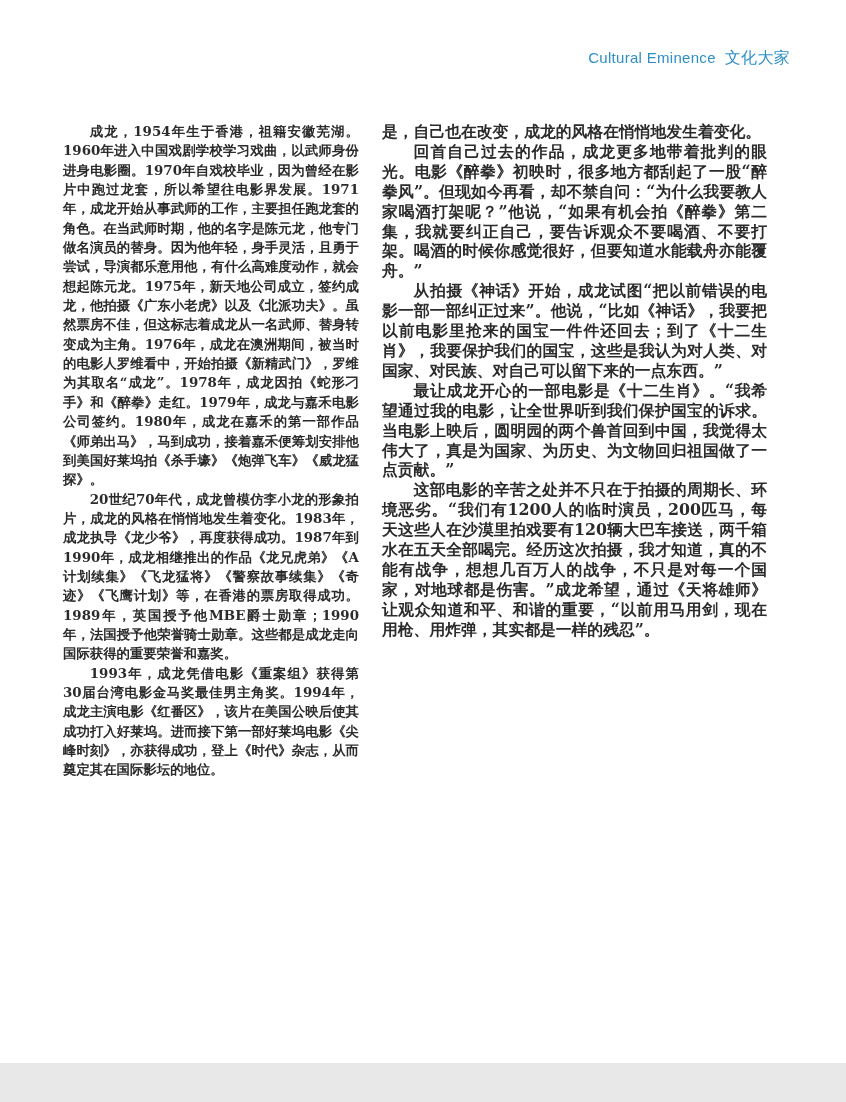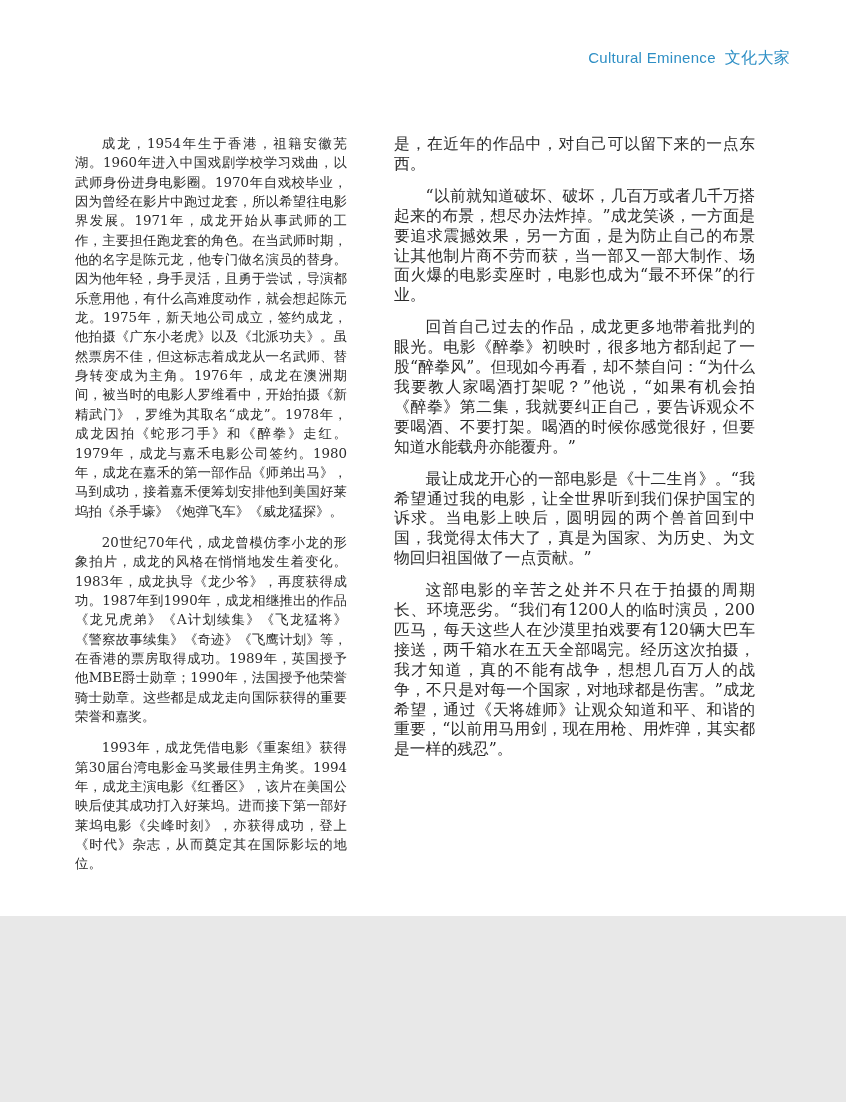--- a/index.html
+++ b/index.html
@@ -1,19 +1,19 @@
 <!DOCTYPE html>
 <html><head>
 <meta charset="utf-8">
 <style>
   html, body { margin: 0; padding: 0; background: #e8e8e8; }
   .page {
     position: relative;
     width: 846px;
-    height: 916px;
+    height: 1063px;
     background: #ffffff;
     margin: 0 auto;
     overflow: hidden;
     font-family: "DejaVu Serif", "Liberation Serif", serif;
   }
   .header {
     position: absolute;
     top: 48px;
     right: 56px;
     color: #2E8FC5;
@@ -43,24 +43,25 @@
     font-size: 13.4px;
     line-height: 19.35px;
   }
   .col-right {
     left: 319px;
     width: 385px;
     font-size: 15.8px;
     line-height: 19.9px;
   }
   .para {
-    margin: 12px;
+    margin: 0;
     padding: 0;
     text-indent: 2em;
     text-align: justify;
+    font-weight: bold;
   }
   .para.no-indent { text-indent: 0; }
   .footer {
     position: absolute;
     top: 1064px;
     right: 56px;
     font-size: 11.5px;
     color: #141414;
     font-family: "Liberation Sans", sans-serif;
     white-space: nowrap;
@@ -84,23 +85,23 @@
     <span class="header-en">Cultural Eminence</span><span class="header-zh">文化大家</span>
   </div>
 
   <div class="columns">
     <div class="col col-left">
         <p class="para">成龙，1954年生于香港，祖籍安徽芜湖。1960年进入中国戏剧学校学习戏曲，以武师身份进身电影圈。1970年自戏校毕业，因为曾经在影片中跑过龙套，所以希望往电影界发展。1971年，成龙开始从事武师的工作，主要担任跑龙套的角色。在当武师时期，他的名字是陈元龙，他专门做名演员的替身。因为他年轻，身手灵活，且勇于尝试，导演都乐意用他，有什么高难度动作，就会想起陈元龙。1975年，新天地公司成立，签约成龙，他拍摄《广东小老虎》以及《北派功夫》。虽然票房不佳，但这标志着成龙从一名武师、替身转变成为主角。1976年，成龙在澳洲期间，被当时的电影人罗维看中，开始拍摄《新精武门》，罗维为其取名“成龙”。1978年，成龙因拍《蛇形刁手》和《醉拳》走红。1979年，成龙与嘉禾电影公司签约。1980年，成龙在嘉禾的第一部作品《师弟出马》，马到成功，接着嘉禾便筹划安排他到美国好莱坞拍《杀手壕》《炮弹飞车》《威龙猛探》。</p>
         <p class="para">20世纪70年代，成龙曾模仿李小龙的形象拍片，成龙的风格在悄悄地发生着变化。1983年，成龙执导《龙少爷》，再度获得成功。1987年到1990年，成龙相继推出的作品《龙兄虎弟》《A计划续集》《飞龙猛将》《警察故事续集》《奇迹》《飞鹰计划》等，在香港的票房取得成功。1989年，英国授予他MBE爵士勋章；1990年，法国授予他荣誉骑士勋章。这些都是成龙走向国际获得的重要荣誉和嘉奖。</p>
         <p class="para">1993年，成龙凭借电影《重案组》获得第30届台湾电影金马奖最佳男主角奖。1994年，成龙主演电影《红番区》，该片在美国公映后使其成功打入好莱坞。进而接下第一部好莱坞电影《尖峰时刻》，亦获得成功，登上《时代》杂志，从而奠定其在国际影坛的地位。</p>
       </div>
     <div class="col col-right">
-        <p class="para no-indent">是，在近年的作品中，对自己可以留下来的一点东西。</p>
-        <p class="para">“以前就知道破坏、破坏，几百万或者几千万搭起来的布景，想尽办法炸掉。”成龙笑谈，一方面是要追求震撼效果，另一方面，是为防止自己的布景让其他制片商不劳而获，当一部又一部大制作、场面火爆的电影卖座时，电影也成为“最不环保”的行业。</p>
+        <p class="para no-indent">是，自己也在改变，成龙的风格在悄悄地发生着变化。</p>
         <p class="para">回首自己过去的作品，成龙更多地带着批判的眼光。电影《醉拳》初映时，很多地方都刮起了一股“醉拳风”。但现如今再看，却不禁自问：“为什么我要教人家喝酒打架呢？”他说，“如果有机会拍《醉拳》第二集，我就要纠正自己，要告诉观众不要喝酒、不要打架。喝酒的时候你感觉很好，但要知道水能载舟亦能覆舟。”</p>
+        <p class="para">从拍摄《神话》开始，成龙试图“把以前错误的电影一部一部纠正过来”。他说，“比如《神话》，我要把以前电影里抢来的国宝一件件还回去；到了《十二生肖》，我要保护我们的国宝，这些是我认为对人类、对国家、对民族、对自己可以留下来的一点东西。”</p>
         <p class="para">最让成龙开心的一部电影是《十二生肖》。“我希望通过我的电影，让全世界听到我们保护国宝的诉求。当电影上映后，圆明园的两个兽首回到中国，我觉得太伟大了，真是为国家、为历史、为文物回归祖国做了一点贡献。”</p>
         <p class="para">这部电影的辛苦之处并不只在于拍摄的周期长、环境恶劣。“我们有1200人的临时演员，200匹马，每天这些人在沙漠里拍戏要有120辆大巴车接送，两千箱水在五天全部喝完。经历这次拍摄，我才知道，真的不能有战争，想想几百万人的战争，不只是对每一个国家，对地球都是伤害。”成龙希望，通过《天将雄师》让观众知道和平、和谐的重要，“以前用马用剑，现在用枪、用炸弹，其实都是一样的残忍”。</p>
       </div>
   </div>
 
   <div class="footer">
     <span class="footer-zh">中国文化人物</span><span class="footer-en">Chinese Culture People</span><span class="footer-page">48</span>
   </div>
 
 </div>

